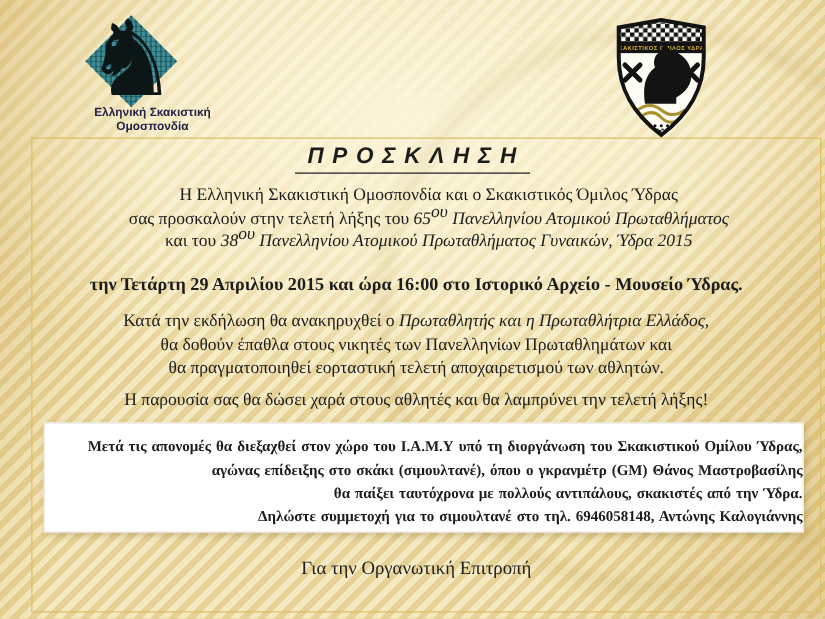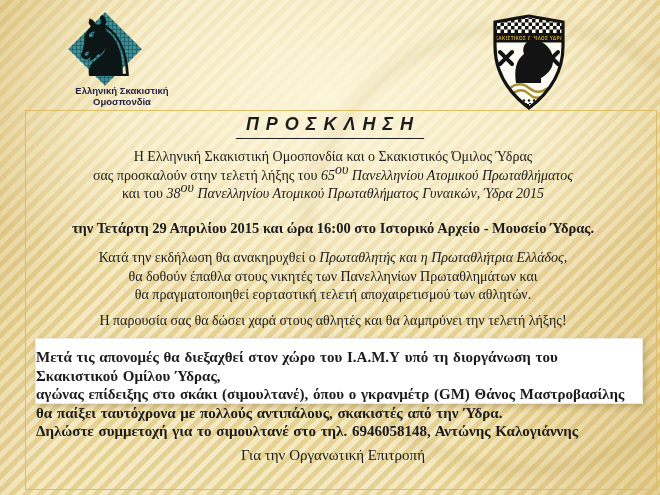--- a/index.html
+++ b/index.html
@@ -46,34 +46,34 @@
   
   .content{position:absolute;inset:0;text-align:center;}
   .title-wrap{position:absolute;top:114px;left:0;width:100%;}
   .title{
     display:inline-block;
     font-family:"Liberation Sans",sans-serif;font-weight:bold;font-style:italic;
     font-size:18px;letter-spacing:7px;
     border-bottom:1.5px solid #222;padding:0 4px 3px 10px;
   }
   .para{position:absolute;left:25px;width:616px;font-size:14px;line-height:18.5px;margin:0;}
-  .p1{top:148px;}
+  .p1{top:148px;padding-left:10px;}
   .date{top:219px;font-weight:bold;font-size:14.5px;}
   .p3{top:249px;}
   .pres{top:312px;}
   .it{font-style:italic;}
   sup{font-size:14px;line-height:0;}
   .box{
-    position:absolute;left:35px;top:338px;width:608px;height:66px;
+    position:absolute;left:35px;top:338px;width:608px;height:88px;
     background:var(--box-background,#ffffff);
     border:1px solid #eceadf;
     box-shadow:2px 3px 6px rgba(110,85,30,0.30);
     box-sizing:border-box;padding-top:9px;
-    font-weight:bold;font-size:15px;line-height:18.5px;word-spacing:1px;
-    text-align:left;
+    font-weight:bold;font-size:12px;line-height:18.5px;word-spacing:1px;
+    text-align:right;
   }
   .footer{top:446px;font-size:15px;}
 </style>
 </head>
 <body>
 
 <div class="slide">
   <div class="bg"></div>
   <div class="frame"></div>
 

